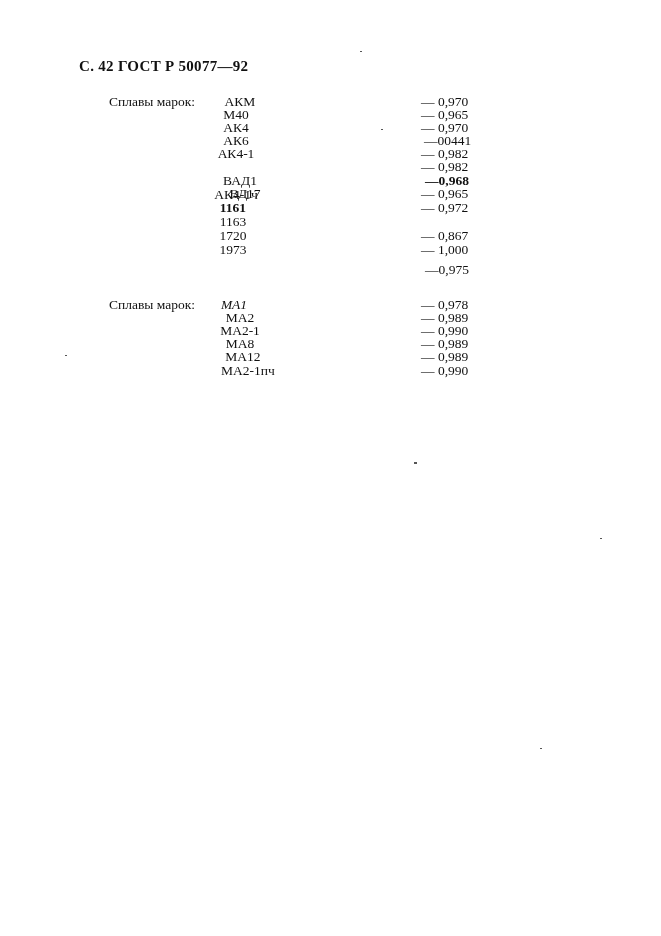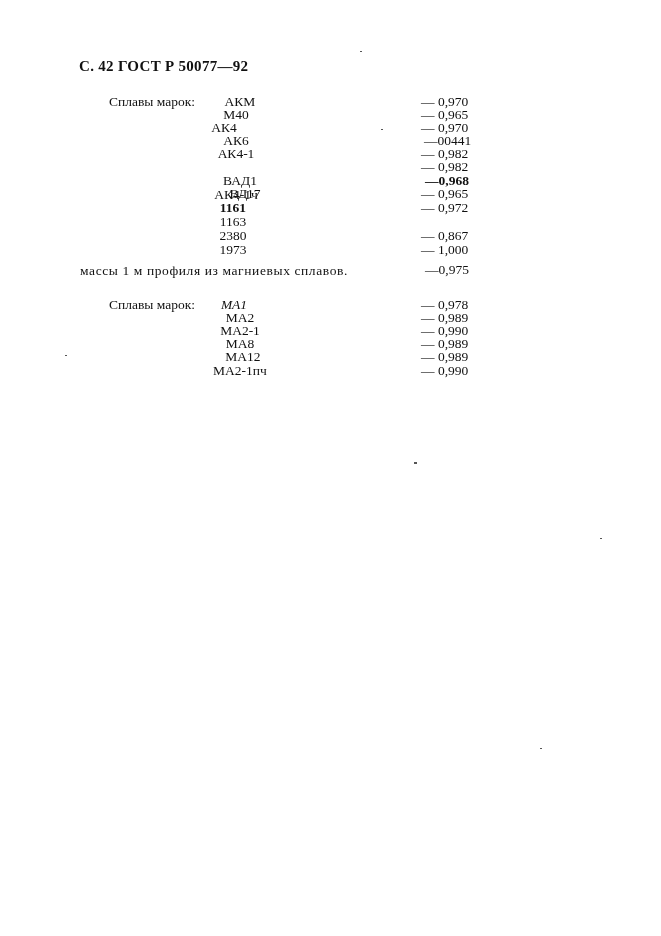--- a/index.html
+++ b/index.html
@@ -31,21 +31,21 @@
   <div class="row" style="top:95px;">
     <span class="lbl">Сплавы марок:</span>
     <span class="grade" style="left:200px;">АКМ</span>
     <span class="val">— 0,970</span>
   </div>
   <div class="row" style="top:108px;">
     <span class="grade" style="left:196px;">М40</span>
     <span class="val">— 0,965</span>
   </div>
   <div class="row" style="top:121px;">
-    <span class="grade" style="left:184px;">АК4</span>
+    <span class="grade" style="left:196px;">АК4</span>
     <span class="val">— 0,970</span>
   </div>
   <div class="row" style="top:134px;">
     <span class="grade" style="left:196px;">АК6</span>
     <span class="val" style="left:424px;">—00441</span>
   </div>
   <div class="row" style="top:147px;">
     <span class="grade" style="left:196px;">АК4-1</span>
     <span class="val">— 0,982</span>
   </div>
@@ -63,31 +63,30 @@
   </div>
   <div class="row" style="top:201px;">
     <span class="grade" style="left:193px;font-weight:bold;">1161</span>
     <span class="val">— 0,972</span>
   </div>
   <div class="row" style="top:215px;">
     <span class="grade" style="left:193px;">1163</span>
     <span class="val" style="left:425px;margin-top:48px;">—0,975</span>
   </div>
   <div class="row" style="top:229px;">
-    <span class="grade" style="left:193px;">2380</span>
+    <span class="grade" style="left:193px;">1720</span>
     <span class="val">— 0,867</span>
   </div>
   <div class="row" style="top:243px;">
     <span class="grade" style="left:193px;">1973</span>
     <span class="val">— 1,000</span>
   </div>
 </div>
 
 <div class="para" style="top:263px;">
-  <div>массы 1 м профиля из магниевых сплавов.</div>
 </div>
 
 <div>
   <div class="row" style="top:298px;">
     <span class="lbl">Сплавы марок:</span>
     <span class="grade" style="left:194px;font-style:italic;">МА1</span>
     <span class="val">— 0,978</span>
   </div>
   <div class="row" style="top:311px;">
     <span class="grade" style="left:200px;">МА2</span>
@@ -99,21 +98,21 @@
   </div>
   <div class="row" style="top:337px;">
     <span class="grade" style="left:200px;">МА8</span>
     <span class="val">— 0,989</span>
   </div>
   <div class="row" style="top:350px;">
     <span class="grade" style="left:203px;">МА12</span>
     <span class="val">— 0,989</span>
   </div>
   <div class="row" style="top:364px;">
-    <span class="grade" style="left:200px;">МА2-1пч</span>
+    <span class="grade" style="left:208px;">МА2-1пч</span>
     <span class="val">— 0,990</span>
   </div>
 </div>
 
 <div class="speck" style="left:360px;top:51px;"></div>
 <div class="speck" style="left:381px;top:129px;"></div>
 <div class="speck" style="left:414px;top:462px;width:3px;height:2px;"></div>
 <div class="speck" style="left:65px;top:355px;"></div>
 <div class="speck" style="left:600px;top:538px;"></div>
 <div class="speck" style="left:540px;top:748px;"></div>

